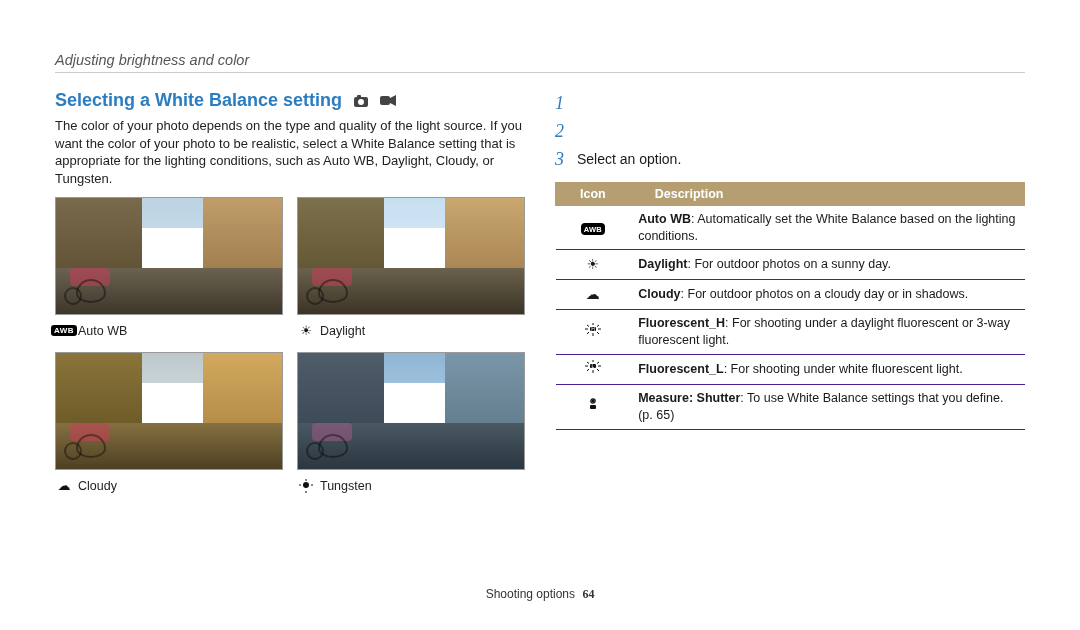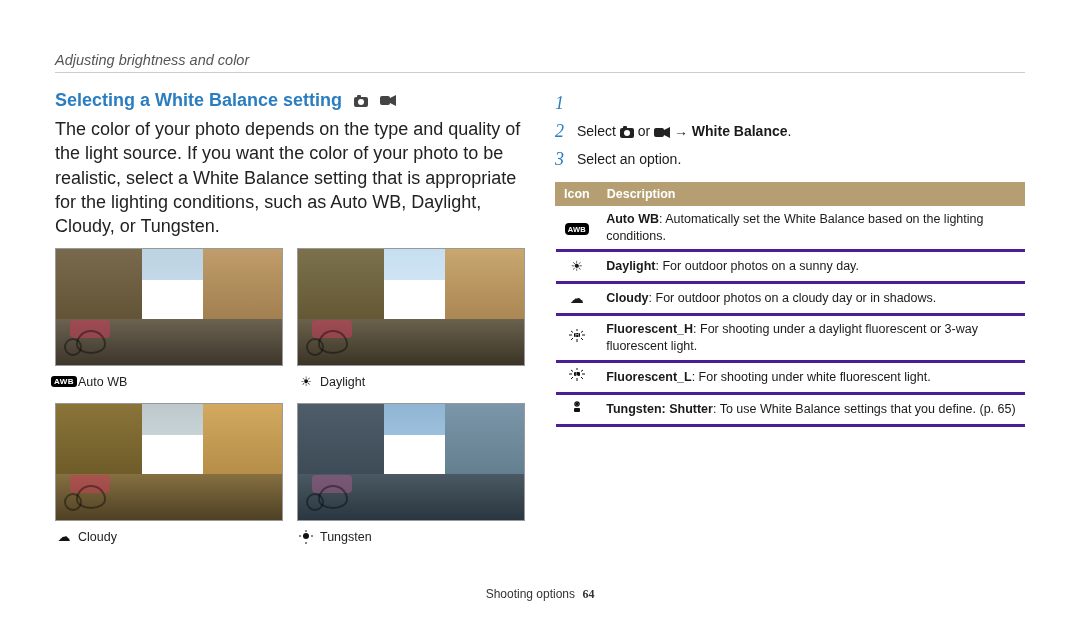--- a/index.html
+++ b/index.html
@@ -44,21 +44,21 @@
     align-items: center;
     gap: 12px;
   }
   .tiny-icon {
     font-size: 13px;
     color: #444;
     display: inline-flex;
     align-items: center;
   }
   .body-text {
-    font-size: 18px;
+    font-size: 13px;
     line-height: 1.35;
     color: #222;
     margin-bottom: 10px;
   }
   .thumb-grid {
     display: grid;
     grid-template-columns: 1fr 1fr;
     grid-template-rows: auto auto auto auto;
     column-gap: 14px;
     row-gap: 4px;
@@ -147,25 +147,25 @@
     width: 100%;
     border-collapse: collapse;
     margin-top: 8px;
     font-size: 12.5px;
   }
   .table thead th {
     text-align: left;
     background: #b59f72;
     color: #fff;
     font-weight: 700;
-    padding: 4px 8px;
+    padding: 4px 24px;
     border: 1px solid #b59f72;
   }
   .table tbody td {
-    border-bottom: 3px solid #4c1d95;
+    border-bottom: 1px solid #4c1d95;
     padding: 5px 8px;
     vertical-align: middle;
     line-height: 1.35;
   }
   .table tbody td.icon-cell {
     width: 40px;
     text-align: center;
     font-size: 14px;
   }
   .footer {
@@ -287,34 +287,20 @@
     </div>
   </div>
 
   <div class="col">
     <ol class="steps">
       <li class="step">
         <span class="step-num">1</span>
       </li>
       <li class="step">
         <span class="step-num">2</span>
-        <span>
-          <span>Select </span><span class="inline-icon">
-              <svg width="14" height="12" viewBox="0 0 14 12">
-                <rect x="0" y="2" width="14" height="10" rx="2" fill="#222"></rect>
-                <rect x="3" y="0" width="4" height="3" rx="1" fill="#222"></rect>
-                <circle cx="7" cy="7" r="3" fill="#fff"></circle>
-              </svg>
-            </span><span> or </span><span class="inline-icon">
-              <svg width="16" height="11" viewBox="0 0 16 11">
-                <rect x="0" y="1" width="10" height="9" rx="2" fill="#222"></rect>
-                <path d="M10 3 L16 0 V11 L10 8 Z" fill="#222"></path>
-              </svg>
-            </span><span> → </span><span class="wb-label">White Balance</span><span>.</span>
-        </span>
       </li>
       <li class="step">
         <span class="step-num">3</span>
         <span>Select an option.</span>
       </li>
     </ol>
 
     <table class="table">
       <thead>
         <tr>
@@ -364,21 +350,21 @@
                 <line x1="14" y1="11" x2="12" y2="9" stroke="#111"></line>
               </svg></td>
           <td><b>Fluorescent_L</b><span>: For shooting under white fluorescent light.</span></td>
         </tr>
         <tr>
           <td class="icon-cell"><svg width="14" height="14" viewBox="0 0 14 14">
                 <rect x="4" y="8" width="6" height="4" rx="1" fill="#111"></rect>
                 <circle cx="7" cy="4" r="2.2" fill="none" stroke="#111" stroke-width="1.2"></circle>
                 <path d="M7 2 L9 4 L7 6 L5 4 Z" fill="#111"></path>
               </svg></td>
-          <td><b>Tungsten: Shutter</b><span>: To use White Balance settings that you define. (p. 65)</span></td>
+          <td><b>Measure: Shutter</b><span>: To use White Balance settings that you define. (p. 65)</span></td>
         </tr>
       </tbody>
     </table>
   </div>
 </div>
 
 <div class="footer">
   <span>Shooting options</span>
   <span class="pgnum">64</span>
 </div>

